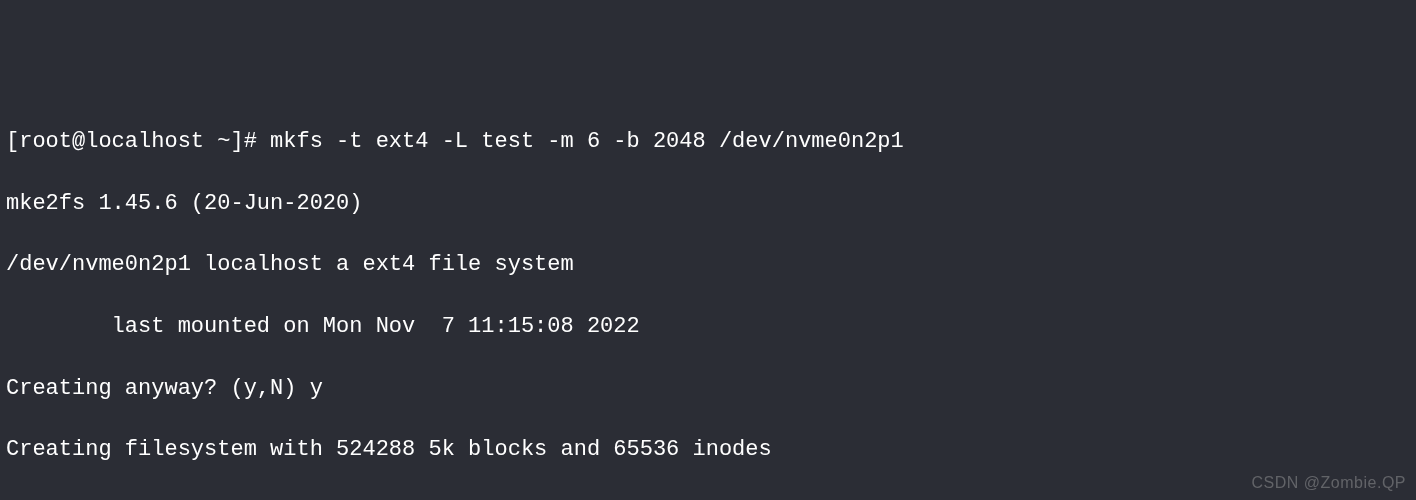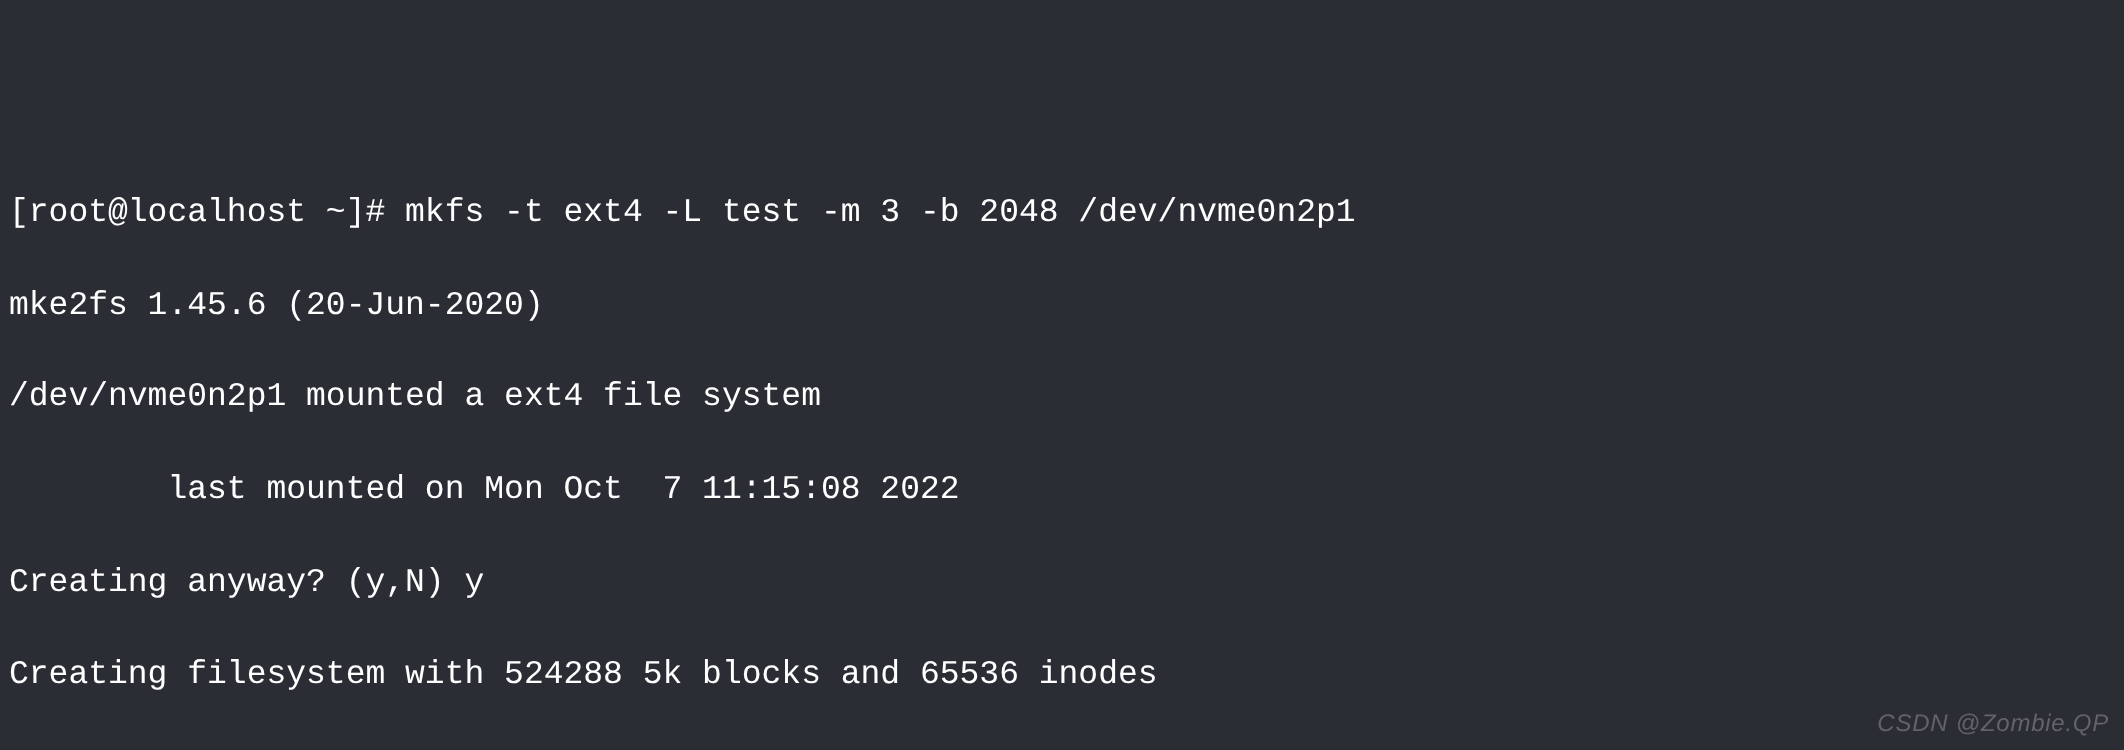--- a/index.html
+++ b/index.html
@@ -24,32 +24,31 @@
       display: block;
     }
     .watermark {
       position: absolute;
       bottom: 6px;
       right: 10px;
       color: rgba(180, 180, 180, 0.4);
       font-size: 16px;
       font-family: Arial, sans-serif;
       letter-spacing: 0.5px;
-      font-style: italic;
     }
   </style>
 </head>
 <body>
 
 
 
-<span class="line">[root@localhost ~]# mkfs -t ext4 -L test -m 3 -b 2048 /dev/nvme0n2p1</span>
+<span class="line">[root@localhost ~]# mkfs -t ext4 -L test -m 6 -b 2048 /dev/nvme0n2p1</span>
 <span class="line">mke2fs 1.45.6 (20-Jun-2020)</span>
-<span class="line">/dev/nvme0n2p1 mounted a ext4 file system</span>
-<span class="line">        last mounted on Mon Oct  7 11:15:08 2022</span>
+<span class="line">/dev/nvme0n2p1 localhost a ext4 file system</span>
+<span class="line">        last mounted on Mon Nov  7 11:15:08 2022</span>
 <span class="line">Creating anyway? (y,N) y</span>
 <span class="line">Creating filesystem with 524288 5k blocks and 65536 inodes</span>
 <span class="line">Filesystem UUID: aa306ee9-5c7f-4784-a31e-d6984289e340</span>
 
 
 <span class="line"></span>
 
 
 
 

